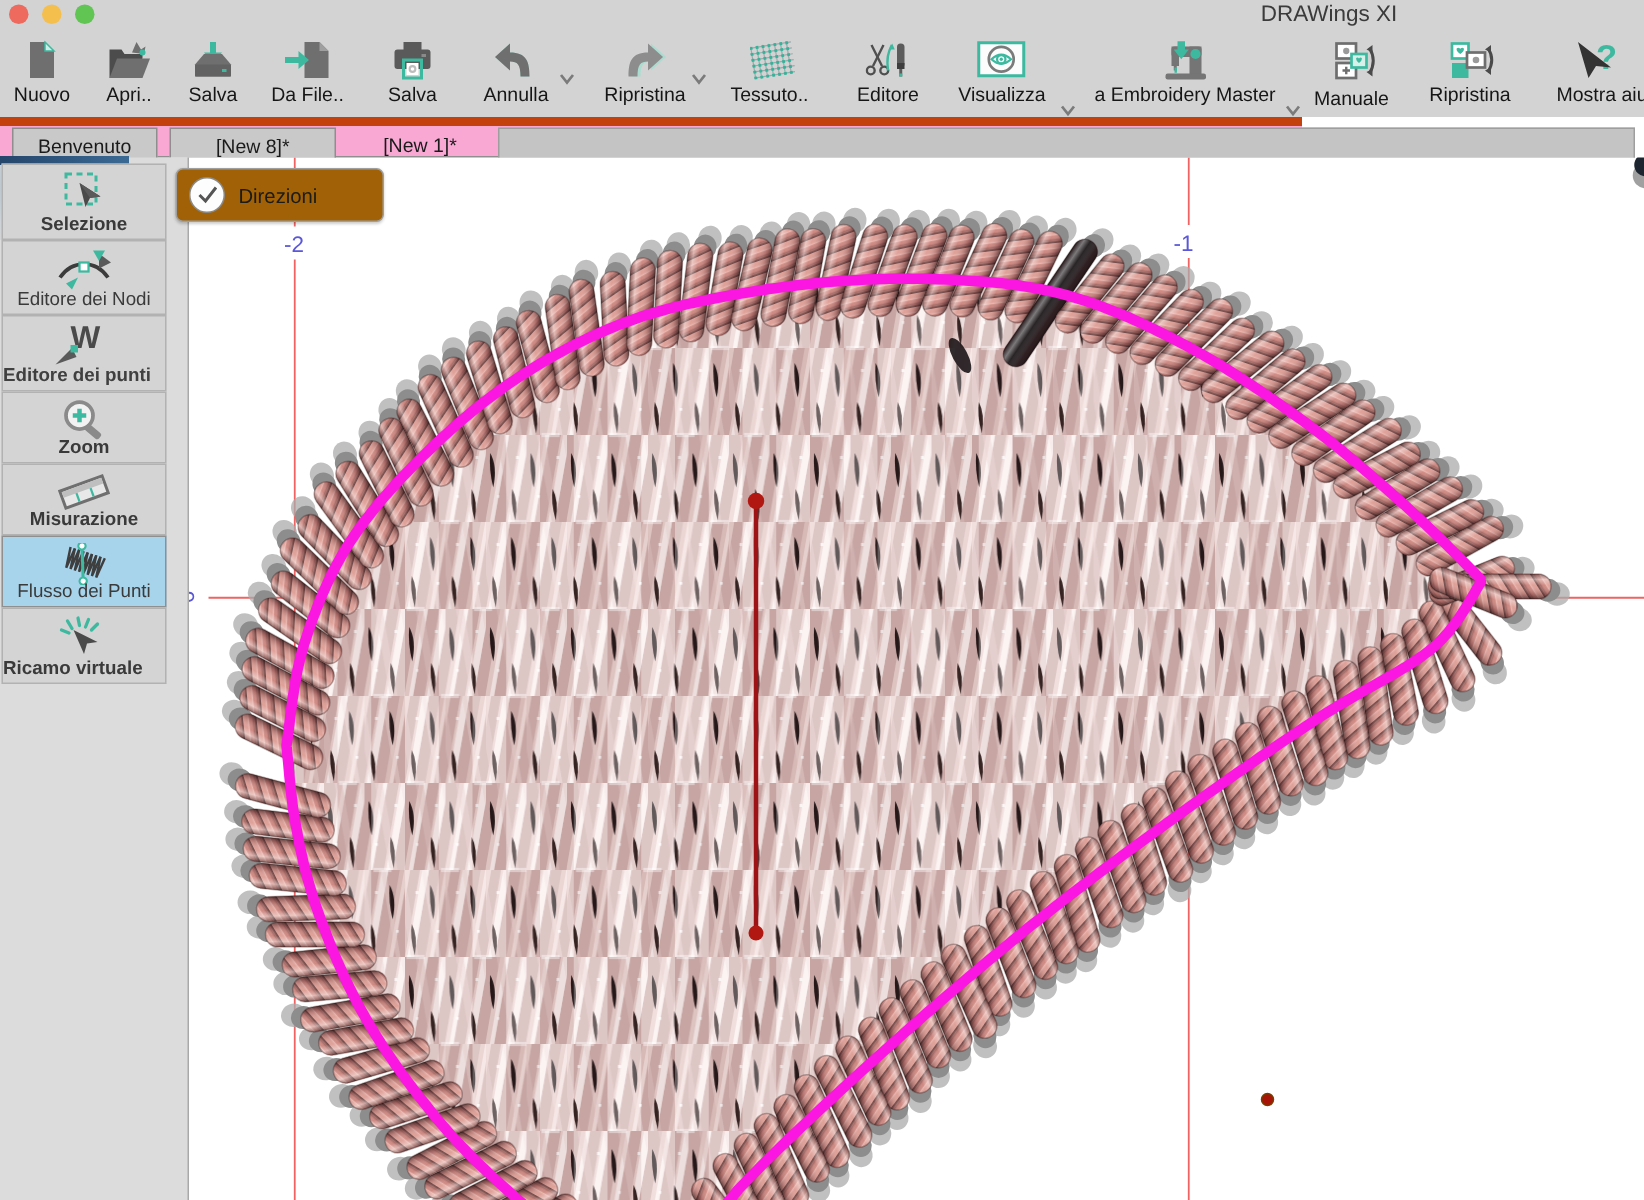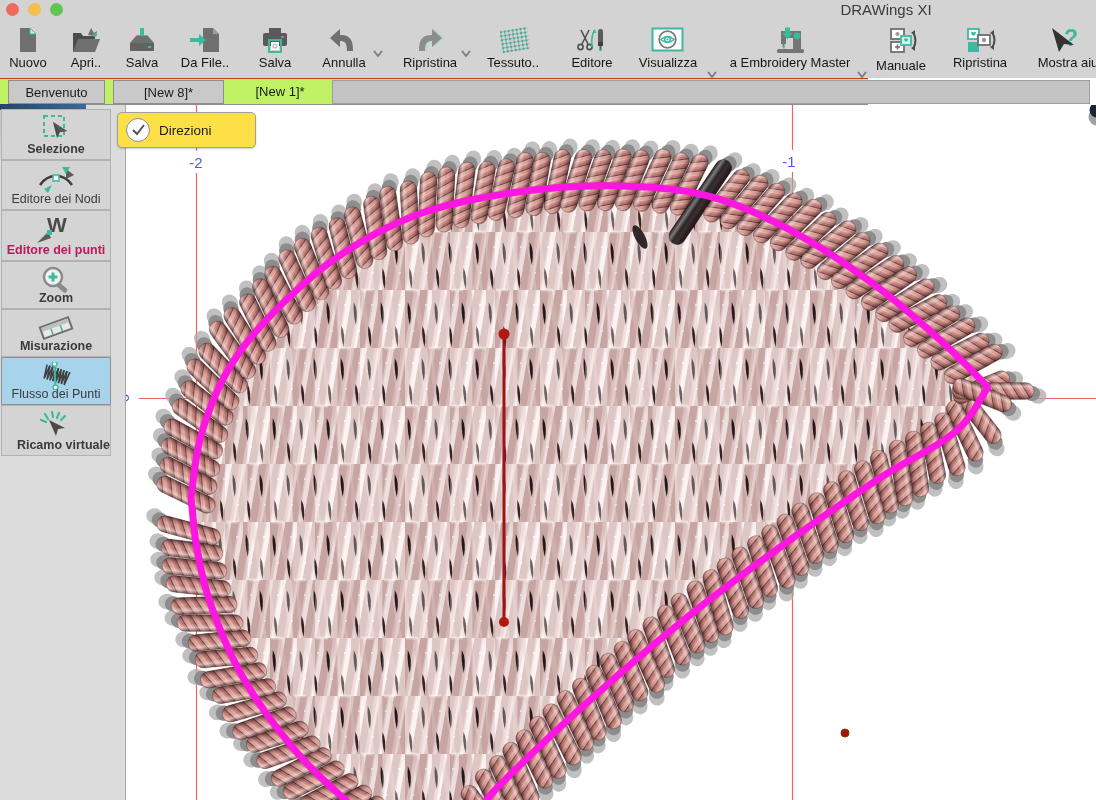--- a/index.html
+++ b/index.html
@@ -153,21 +153,21 @@
         <rect x="14" y="8" width="12" height="10" fill="#fff" stroke="#6e6e6e" stroke-width="1.8"></rect>
         <circle cx="20" cy="13" r="2.2" fill="#9a9a9a"></circle>
         <path d="M28 5 Q33 13 28 21" fill="none" stroke="#4a4a4a" stroke-width="2"></path>
         <path d="M26 6 L30 3 L30 8 Z" fill="#4a4a4a"></path>
         <path d="M26 20 L30 23 L30 18 Z" fill="#4a4a4a"></path>
       </svg></div><div class="tlab" style="left:910px;top:55px;width:140px">Ripristina</div><div style="position:absolute;left:1049px;top:27px"><svg width="34" height="27" viewBox="0 0 34 27">
         <text x="15" y="19" font-size="23" font-weight="bold" fill="#3db9a0" font-family="Liberation Sans, sans-serif">?</text>
         <path d="M3 1 L10 25 L15 17 L25 18 Z" fill="#333333"></path>
       </svg></div><div class="tlab" style="left:998px;top:55px;width:140px">Mostra aiu</div>
 </div>
-<div style="position:absolute;left:0;top:78px;width:868px;height:27px;background:#bef264;border-top:1px solid #c2410c;border-bottom:1px solid #8f8f8f">
+<div style="position:absolute;left:0;top:78px;width:868px;height:27px;background:#f9a8d4;border-top:6px solid #c2410c;border-bottom:1px solid #8f8f8f">
   <div style="position:absolute;left:8px;top:1px;width:97px;height:24px;background:#c9c9c9;border:1px solid #8e8e8e;text-align:center;font-size:13px;color:#1a1a1a;line-height:24px">Benvenuto</div>
   <div style="position:absolute;left:113px;top:1px;width:111px;height:24px;background:#c9c9c9;border:1px solid #8e8e8e;text-align:center;font-size:13px;color:#1a1a1a;line-height:24px">[New 8]*</div>
   <div style="position:absolute;left:228px;top:1px;width:104px;height:24px;text-align:center;font-size:13px;color:#1a1a1a;line-height:24px">[New 1]*</div>
   <div style="position:absolute;left:332px;top:1px;width:758px;height:24px;background:#c4c4c4;border:1px solid #9e9e9e"></div>
 </div>
 <div style="position:absolute;left:113px;top:105px;width:983px;height:695px"><svg id="cv" width="983" height="695" viewBox="113 105 983 695">
 <defs>
 <pattern id="ctp" width="10" height="9" patternUnits="userSpaceOnUse" patternTransform="rotate(58)">
   <rect width="10" height="9" fill="#cc837c"></rect>
   <rect x="0" y="0" width="10" height="2.8" fill="#dd9c93"></rect>
@@ -975,21 +975,21 @@
           <path d="M26 2 L34 2 L30 9 Z" fill="#3db9a0"></path>
         </svg></div>
       <div style="position:absolute;bottom:3px;width:100%;text-align:center;font-size:12.5px;font-weight:400;color:#3a3a3a">Editore dei Nodi</div>
     </div>
     <div style="position:absolute;left:1px;top:105px;width:110px;height:51px;background:#d4d4d4;border:1px solid #b2b2b2;box-sizing:border-box">
       <div style="position:absolute;left:50%;top:4px;transform:translateX(-50%)"><svg width="40" height="30" viewBox="0 0 40 30">
           <text x="11" y="17" font-size="21" font-weight="bold" fill="#4a4a4a" font-family="Liberation Sans, sans-serif">W</text>
           <path d="M1 28 L12 17 L15 23 Z" fill="#5a5a5a"></path>
           <rect x="11" y="15" width="5" height="5" fill="#3db9a0"></rect>
         </svg></div>
-      <div style="position:absolute;bottom:3px;width:100%;text-align:center;font-size:12.5px;font-weight:700;color:#be185d">Editore dei punti</div>
+      <div style="position:absolute;bottom:3px;width:100%;font-size:12.5px;font-weight:700;color:#404040">Editore dei punti</div>
     </div>
     <div style="position:absolute;left:1px;top:156px;width:110px;height:48px;background:#d4d4d4;border:1px solid #b2b2b2;box-sizing:border-box">
       <div style="position:absolute;left:50%;top:4px;transform:translateX(-50%)"><svg width="34" height="30" viewBox="0 0 34 30">
           <circle cx="14" cy="11" r="9" fill="#f2f2f2" stroke="#8a8a8a" stroke-width="2.5"></circle>
           <path d="M14 6.5 L14 15.5 M9.5 11 L18.5 11" stroke="#3db9a0" stroke-width="3"></path>
           <rect x="20" y="16" width="12" height="5" rx="2" transform="rotate(40 20 16)" fill="#8a8a8a"></rect>
         </svg></div>
       <div style="position:absolute;bottom:3px;width:100%;text-align:center;font-size:12.5px;font-weight:700;color:#3a3a3a">Zoom</div>
     </div>
     <div style="position:absolute;left:1px;top:204px;width:110px;height:48px;background:#d4d4d4;border:1px solid #b2b2b2;box-sizing:border-box">
@@ -1025,21 +1025,21 @@
       <div style="position:absolute;left:50%;top:4px;transform:translateX(-50%)"><svg width="36" height="28" viewBox="0 0 36 28">
           <g stroke="#3db9a0" stroke-width="2.2" stroke-linecap="round">
             <line x1="14" y1="2" x2="15" y2="7"></line>
             <line x1="7" y1="4" x2="10" y2="9"></line>
             <line x1="3" y1="10" x2="8" y2="12"></line>
             <line x1="21" y1="3" x2="19" y2="8"></line>
             <line x1="27" y1="6" x2="23" y2="10"></line>
           </g>
           <path d="M15 12 L22 28 L24 21 L31 20 Z" fill="#4a4a4a" transform="translate(-4 -2)"></path>
         </svg></div>
-      <div style="position:absolute;bottom:3px;width:100%;text-align:right;font-size:12.5px;font-weight:700;color:#3a3a3a">Ricamo virtuale</div>
+      <div style="position:absolute;bottom:3px;width:100%;text-align:left;font-size:12.5px;font-weight:700;color:#3a3a3a">Ricamo virtuale</div>
     </div>
 </div>
-<div style="position:absolute;left:117px;top:112px;width:139px;height:36px;background:#fde047;border:1px solid #9f9f9f;border-radius:5px;box-shadow:0 1px 2px rgba(0,0,0,0.2)">
+<div style="position:absolute;left:117px;top:112px;width:139px;height:36px;background:#a16207;border:1px solid #9f9f9f;border-radius:5px;box-shadow:0 1px 2px rgba(0,0,0,0.2)">
   <div style="position:absolute;left:8px;top:5px;width:24px;height:24px;border-radius:50%;background:#fdfdfd;border:1.5px solid #8a8a8a"></div>
   <svg style="position:absolute;left:13px;top:10px" width="15" height="14" viewBox="0 0 15 14">
       <path d="M2 7 L6 11 L13 2" fill="none" stroke="#555" stroke-width="2"></path>
     </svg>
   <div style="position:absolute;left:41px;top:10px;font-size:13.5px;color:#1b1b1b">Direzioni</div>
 </div>
 </body></html>

